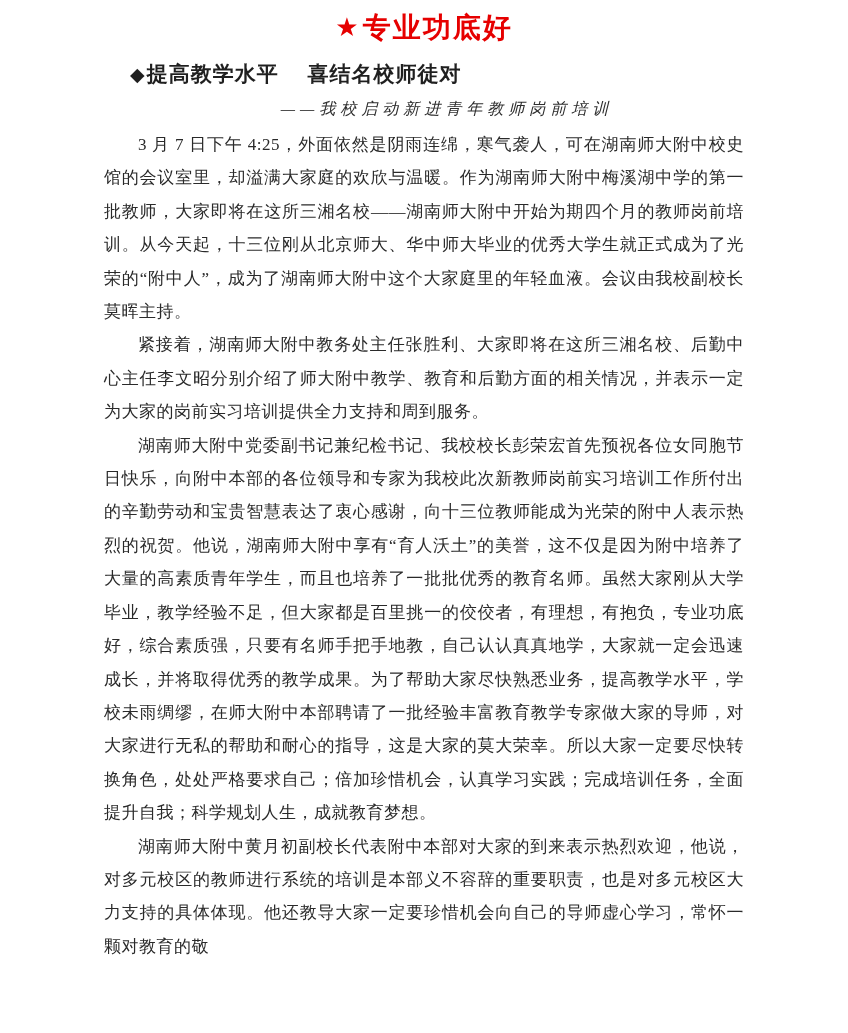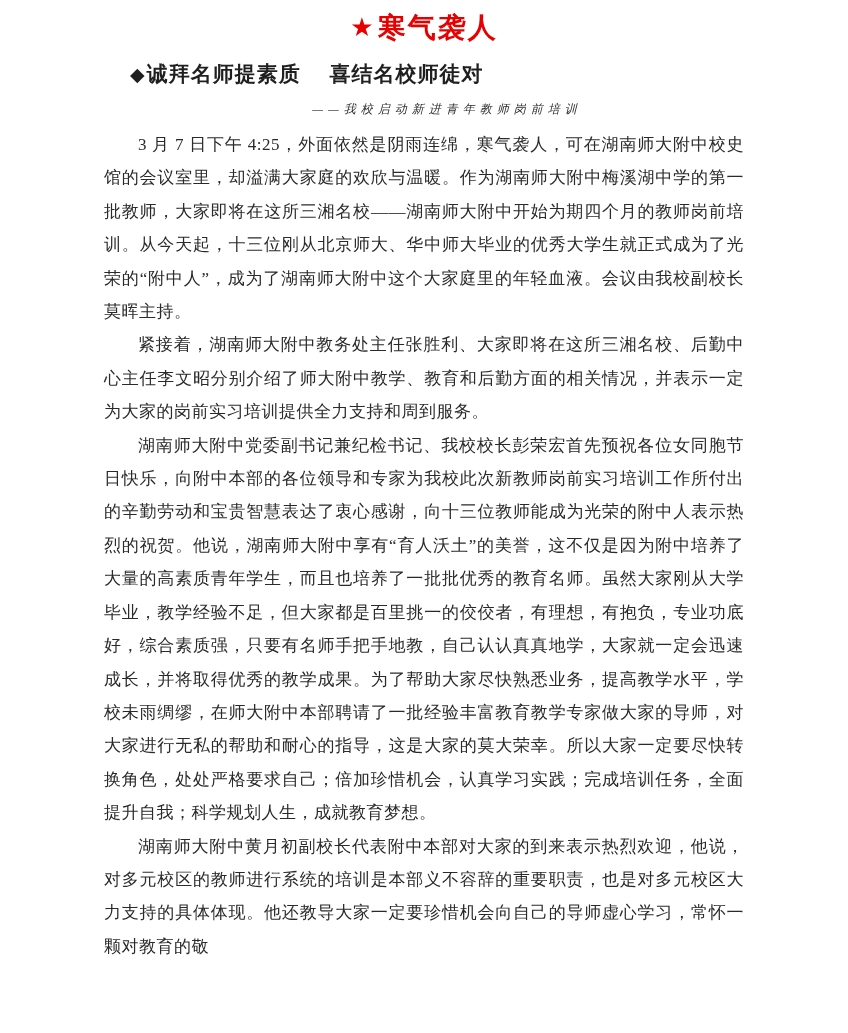--- a/index.html
+++ b/index.html
@@ -48,21 +48,21 @@
   .headline .diamond {
     font-size: 19px;
     margin-right: 1px;
   }
   .subheadline {
     margin: 0 0 7px 46px;
     text-align: center;
     font-family: "Liberation Serif", "DejaVu Serif", serif;
     font-style: italic;
     font-weight: normal;
-    font-size: 12px;
+    font-size: 16px;
     line-height: 24px;
     letter-spacing: 5px;
     color: #2e2e2e;
   }
   .article-body {
     width: 640px;
   }
   .para {
     margin: 0;
     font-size: 17px;
@@ -72,25 +72,25 @@
     letter-spacing: 0.5px;
     word-break: break-all;
   }
 </style>
 </head>
 <body>
 
 <div class="page">
 
   <h1 class="doc-title" style="color: rgb(230, 0, 0);">
-    <span class="star">★</span><span>寒气袭人</span>
+    <span class="star">★</span><span>专业功底好</span>
   </h1>
 
   <h2 class="headline">
-    <span class="diamond">◆</span><span>诚拜名师提素质　 喜结名校师徒对</span>
+    <span class="diamond">◆</span><span>提高教学水平　 喜结名校师徒对</span>
   </h2>
 
   <h3 class="subheadline">——我校启动新进青年教师岗前培训</h3>
 
   <div class="article-body" id="article-body">
       <p class="para">3 月 7 日下午 4:25，外面依然是阴雨连绵，寒气袭人，可在湖南师大附中校史馆的会议室里，却溢满大家庭的欢欣与温暖。作为湖南师大附中梅溪湖中学的第一批教师，大家即将在这所三湘名校——湖南师大附中开始为期四个月的教师岗前培训。从今天起，十三位刚从北京师大、华中师大毕业的优秀大学生就正式成为了光荣的“附中人”，成为了湖南师大附中这个大家庭里的年轻血液。会议由我校副校长莫晖主持。</p>
       <p class="para">紧接着，湖南师大附中教务处主任张胜利、大家即将在这所三湘名校、后勤中心主任李文昭分别介绍了师大附中教学、教育和后勤方面的相关情况，并表示一定为大家的岗前实习培训提供全力支持和周到服务。</p>
       <p class="para">湖南师大附中党委副书记兼纪检书记、我校校长彭荣宏首先预祝各位女同胞节日快乐，向附中本部的各位领导和专家为我校此次新教师岗前实习培训工作所付出的辛勤劳动和宝贵智慧表达了衷心感谢，向十三位教师能成为光荣的附中人表示热烈的祝贺。他说，湖南师大附中享有“育人沃土”的美誉，这不仅是因为附中培养了大量的高素质青年学生，而且也培养了一批批优秀的教育名师。虽然大家刚从大学毕业，教学经验不足，但大家都是百里挑一的佼佼者，有理想，有抱负，专业功底好，综合素质强，只要有名师手把手地教，自己认认真真地学，大家就一定会迅速成长，并将取得优秀的教学成果。为了帮助大家尽快熟悉业务，提高教学水平，学校未雨绸缪，在师大附中本部聘请了一批经验丰富教育教学专家做大家的导师，对大家进行无私的帮助和耐心的指导，这是大家的莫大荣幸。所以大家一定要尽快转换角色，处处严格要求自己；倍加珍惜机会，认真学习实践；完成培训任务，全面提升自我；科学规划人生，成就教育梦想。</p>
       <p class="para">湖南师大附中黄月初副校长代表附中本部对大家的到来表示热烈欢迎，他说，对多元校区的教师进行系统的培训是本部义不容辞的重要职责，也是对多元校区大力支持的具体体现。他还教导大家一定要珍惜机会向自己的导师虚心学习，常怀一颗对教育的敬</p>
     </div>

